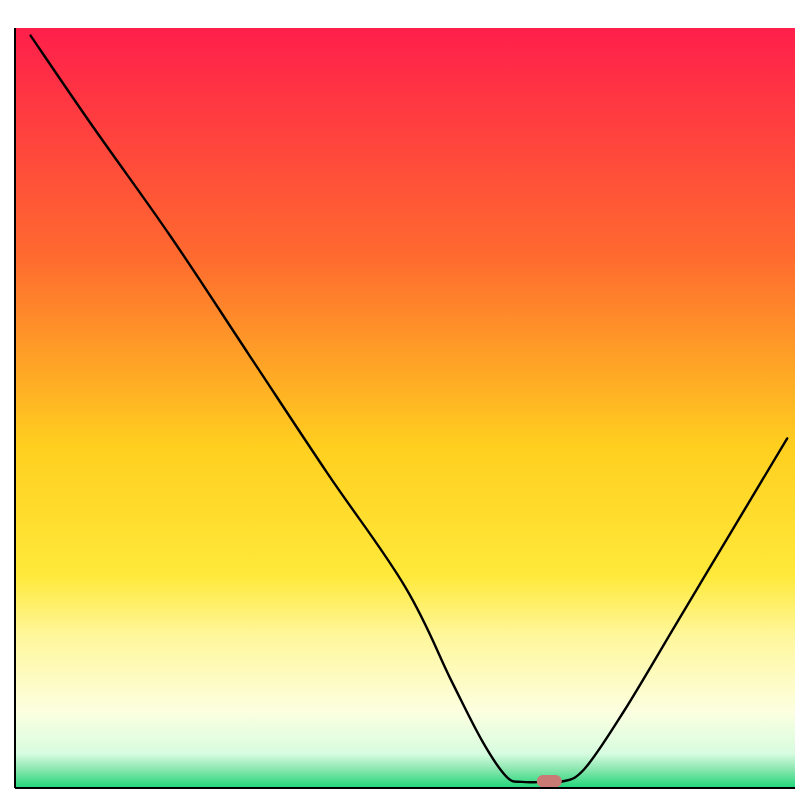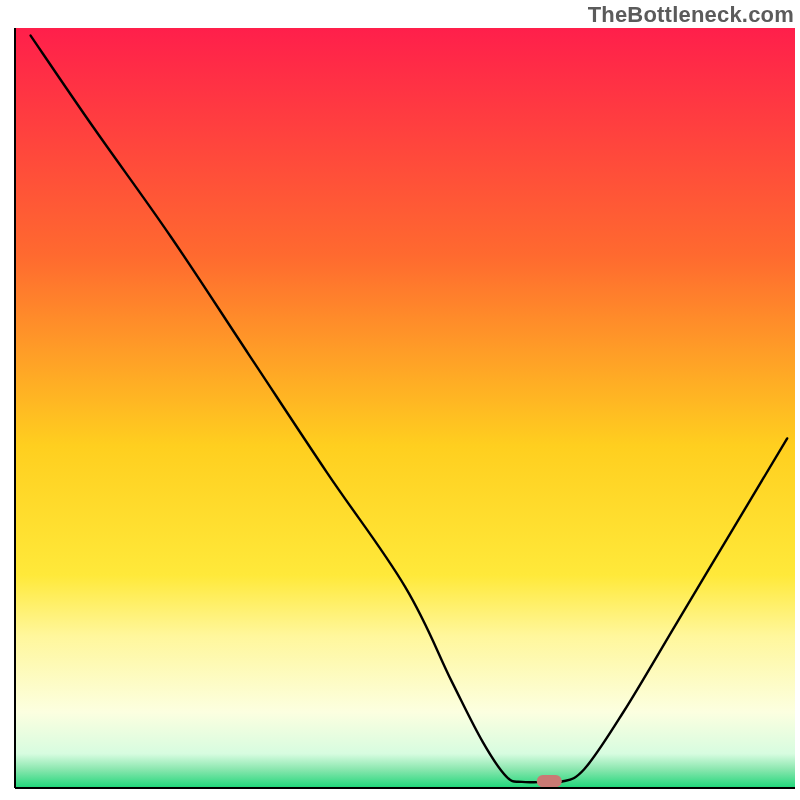--- a/index.html
+++ b/index.html
@@ -27,21 +27,20 @@
     z-index: 10;
   }
   svg {
     display: block;
   }
 </style>
 </head>
 <body>
 
 <div class="frame">
-  <div class="watermark">TheBottleneck.com</div>
 
   <svg id="chart-svg" width="800" height="800" viewBox="0 0 800 800">
     <defs>
       <linearGradient id="bg-grad" x1="0" y1="0" x2="0" y2="1">
           <stop offset="0.00%" stop-color="#ff1f4b"></stop>
           <stop offset="30.00%" stop-color="#ff6a2f"></stop>
           <stop offset="55.00%" stop-color="#ffcf1f"></stop>
           <stop offset="72.00%" stop-color="#ffe93a"></stop>
           <stop offset="80.00%" stop-color="#fff79c"></stop>
           <stop offset="90.00%" stop-color="#fcffe0"></stop>

